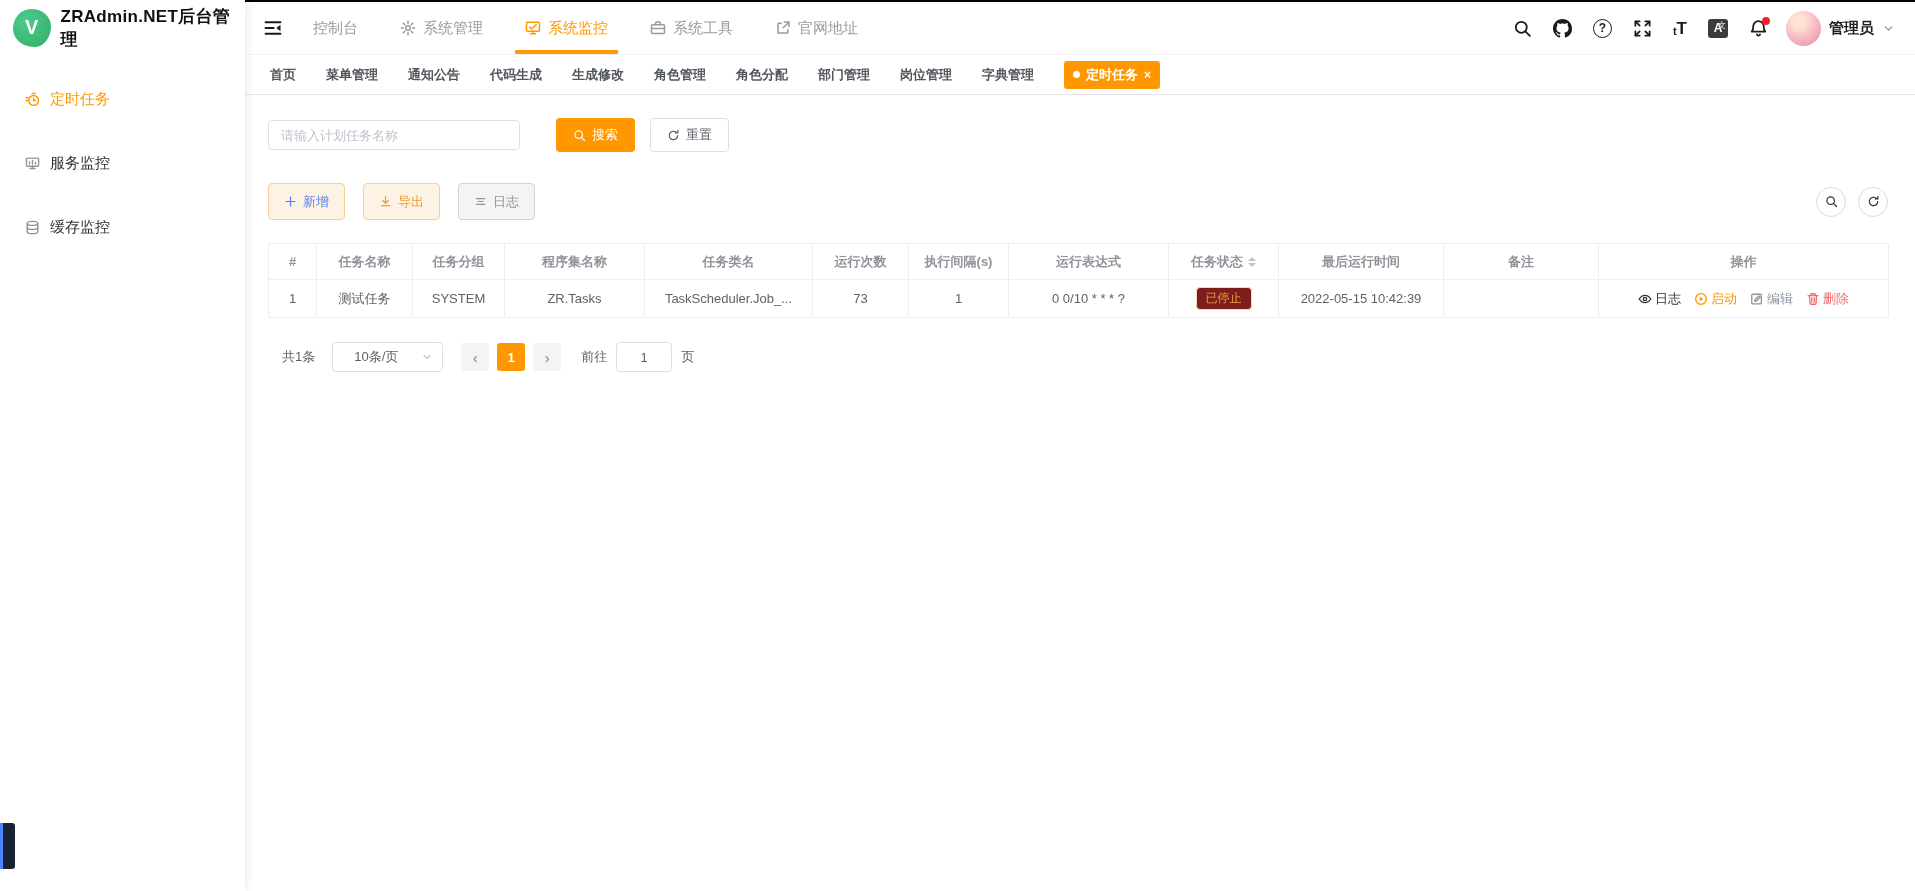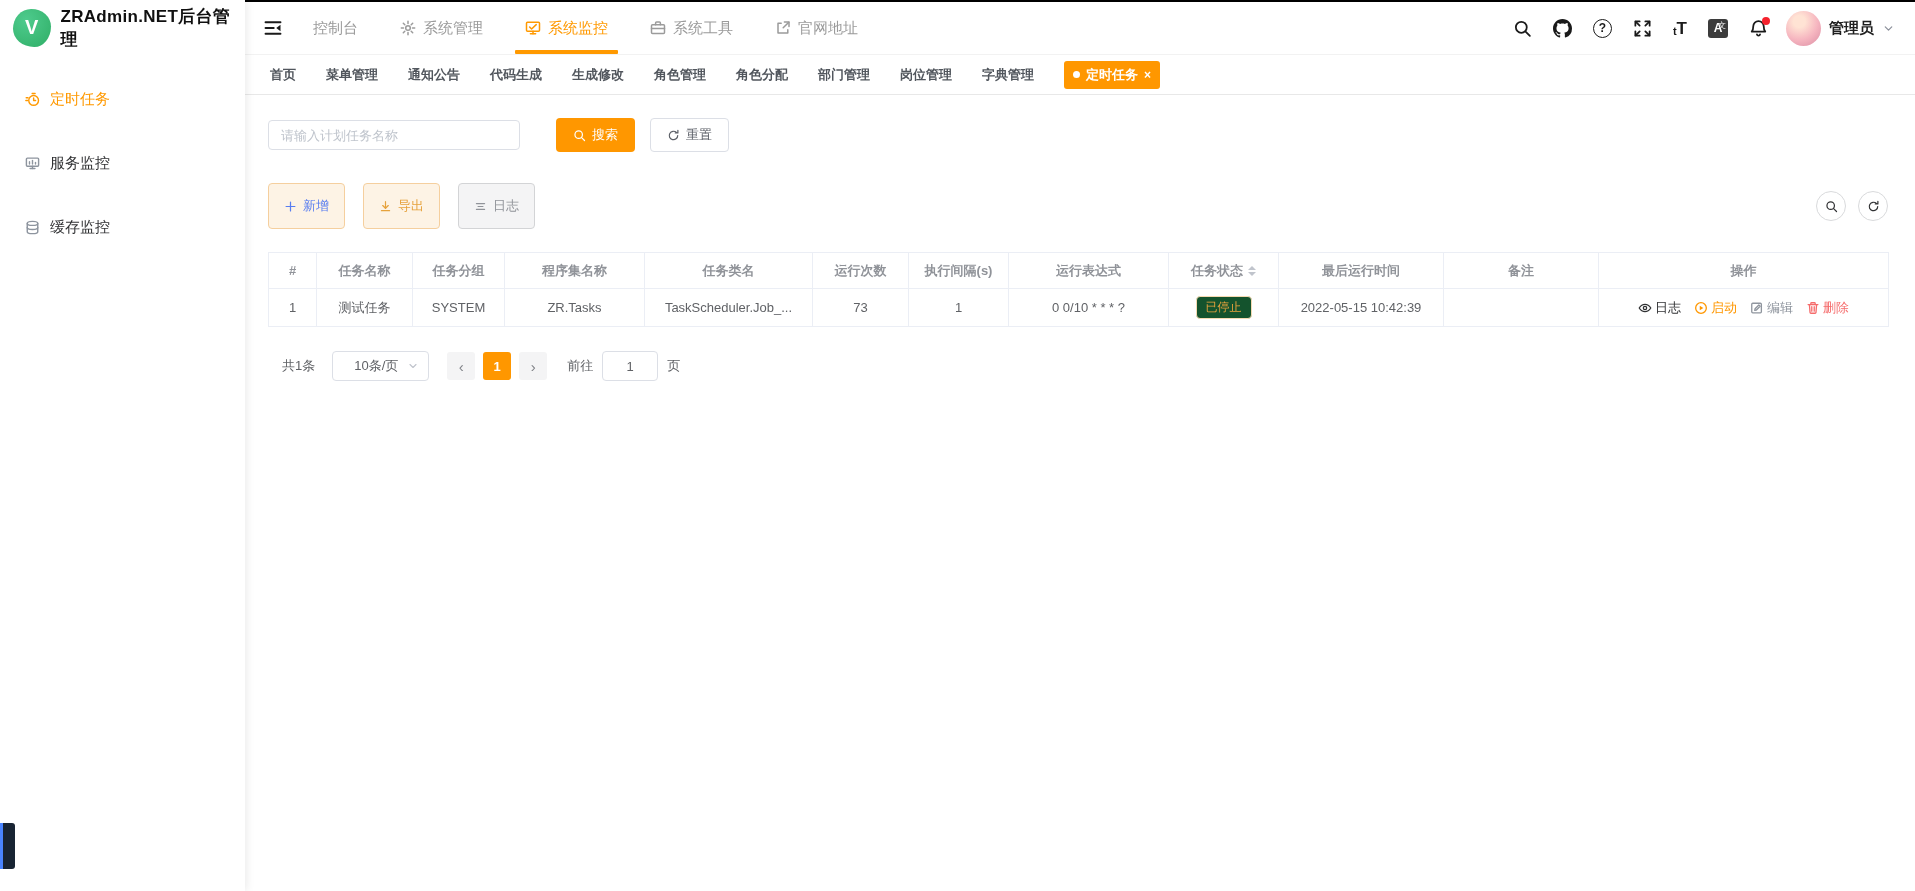--- a/index.html
+++ b/index.html
@@ -79,21 +79,21 @@
                   font-family:"Liberation Sans",sans-serif; }
   .search-input::placeholder { color:#bfc4cc; }
   .btn { height:34px; border-radius:4px; font-size:13px; display:inline-flex; align-items:center;
          justify-content:center; gap:6px; cursor:pointer; border:1px solid transparent;
          padding:0 16px; background:#fff; font-family:"Liberation Sans",sans-serif; }
   .btn .icn { font-size: 13px; }
   .btn-search { background:#ff9700; color:#fff; margin-left:36px; }
   .btn-reset  { border-color:#dcdfe6; color:#5a5e66; margin-left:15px; }
 
   .toolbar-row { margin-top: 31px; display:flex; align-items:center; }
-  .btn-sm { height: 46px; padding: 0 15px; }
+  .btn-sm { height: 37px; padding: 0 15px; }
   .btn-add    { background:#fdf3e5; border-color:#f5cf9e; color:#587df0; margin-right:18px; }
   .btn-export { background:#fdf3e5; border-color:#f5cf9e; color:#e6a23c; margin-right:18px; }
   .btn-log    { background:#f4f4f5; border-color:#d3d4d6; color:#909399; }
   .tool-circles { margin-left:auto; display:flex; gap:12px; }
   .circle-btn { width:30px; height:30px; border:1px solid #d9dadc; border-radius:50%; background:#fff;
                 display:inline-flex; align-items:center; justify-content:center; color:#303133;
                 cursor:pointer; font-size:13px; }
 
   
   .data-table { margin-top: 23px; width: 1620px; border-collapse: collapse; table-layout: fixed;
@@ -101,29 +101,29 @@
   .data-table th, .data-table td { border: 1px solid #ebeef5; text-align: center; padding: 0 4px;
                                    overflow:hidden; white-space:nowrap; }
   .data-table th { height: 36px; color: #909399; font-weight: bold; background:#fff; }
   .data-table td { height: 38px; color: #606266; }
   .th-flex { display:inline-flex; align-items:center; gap:5px; }
   .sort-carets { display:inline-flex; flex-direction:column; cursor:pointer; }
   .caret-up { width:0; height:0; border:4px solid transparent; border-bottom-color:#c0c4cc;
               margin-bottom:2px; }
   .caret-down { width:0; height:0; border:4px solid transparent; border-top-color:#c0c4cc; }
   .status-tag { display:inline-block; padding: 3px 9px; font-size:12px; color:#e6a23c;
-                background:#14532d; border:1px solid #f5dab1; border-radius:4px; line-height:1.3; }
+                background:#7f1d1d; border:1px solid #f5dab1; border-radius:4px; line-height:1.3; }
   .actions-cell { display:flex; justify-content:center; align-items:center; gap:13px; }
   .action-link { display:inline-flex; align-items:center; gap:3px; cursor:pointer; }
   .action-link .icn { font-size: 14px; }
 
   
   .pagination { margin-top: 24px; display:flex; align-items:center; padding-left: 14px;
                 font-size: 13px; color:#606266; }
-  .page-select { width:97px; height:30px; border:1px solid #dcdfe6; border-radius:4px;
+  .page-select { width:111px; height:30px; border:1px solid #dcdfe6; border-radius:4px;
                  display:flex; align-items:center; justify-content:space-between;
                  padding:0 9px 0 21px; margin-left:17px; cursor:pointer; background:#fff; }
   .sel-chev { color:#c0c4cc; font-size:12px; }
   .pager { display:flex; align-items:center; gap:8px; margin-left:18px; }
   .pager-btn { min-width:28px; height:28px; background:#f4f4f5; border-radius:3px; cursor:pointer;
                display:inline-flex; align-items:center; justify-content:center; color:#808388;
                font-size:15px; }
   .pager-current { background:#ff9700; color:#fff; font-weight:bold; font-size:13px; }
   .pg-goto { margin-left: 20px; }
   .goto-input { width:56px; height:30px; border:1px solid #dcdfe6; border-radius:4px;

